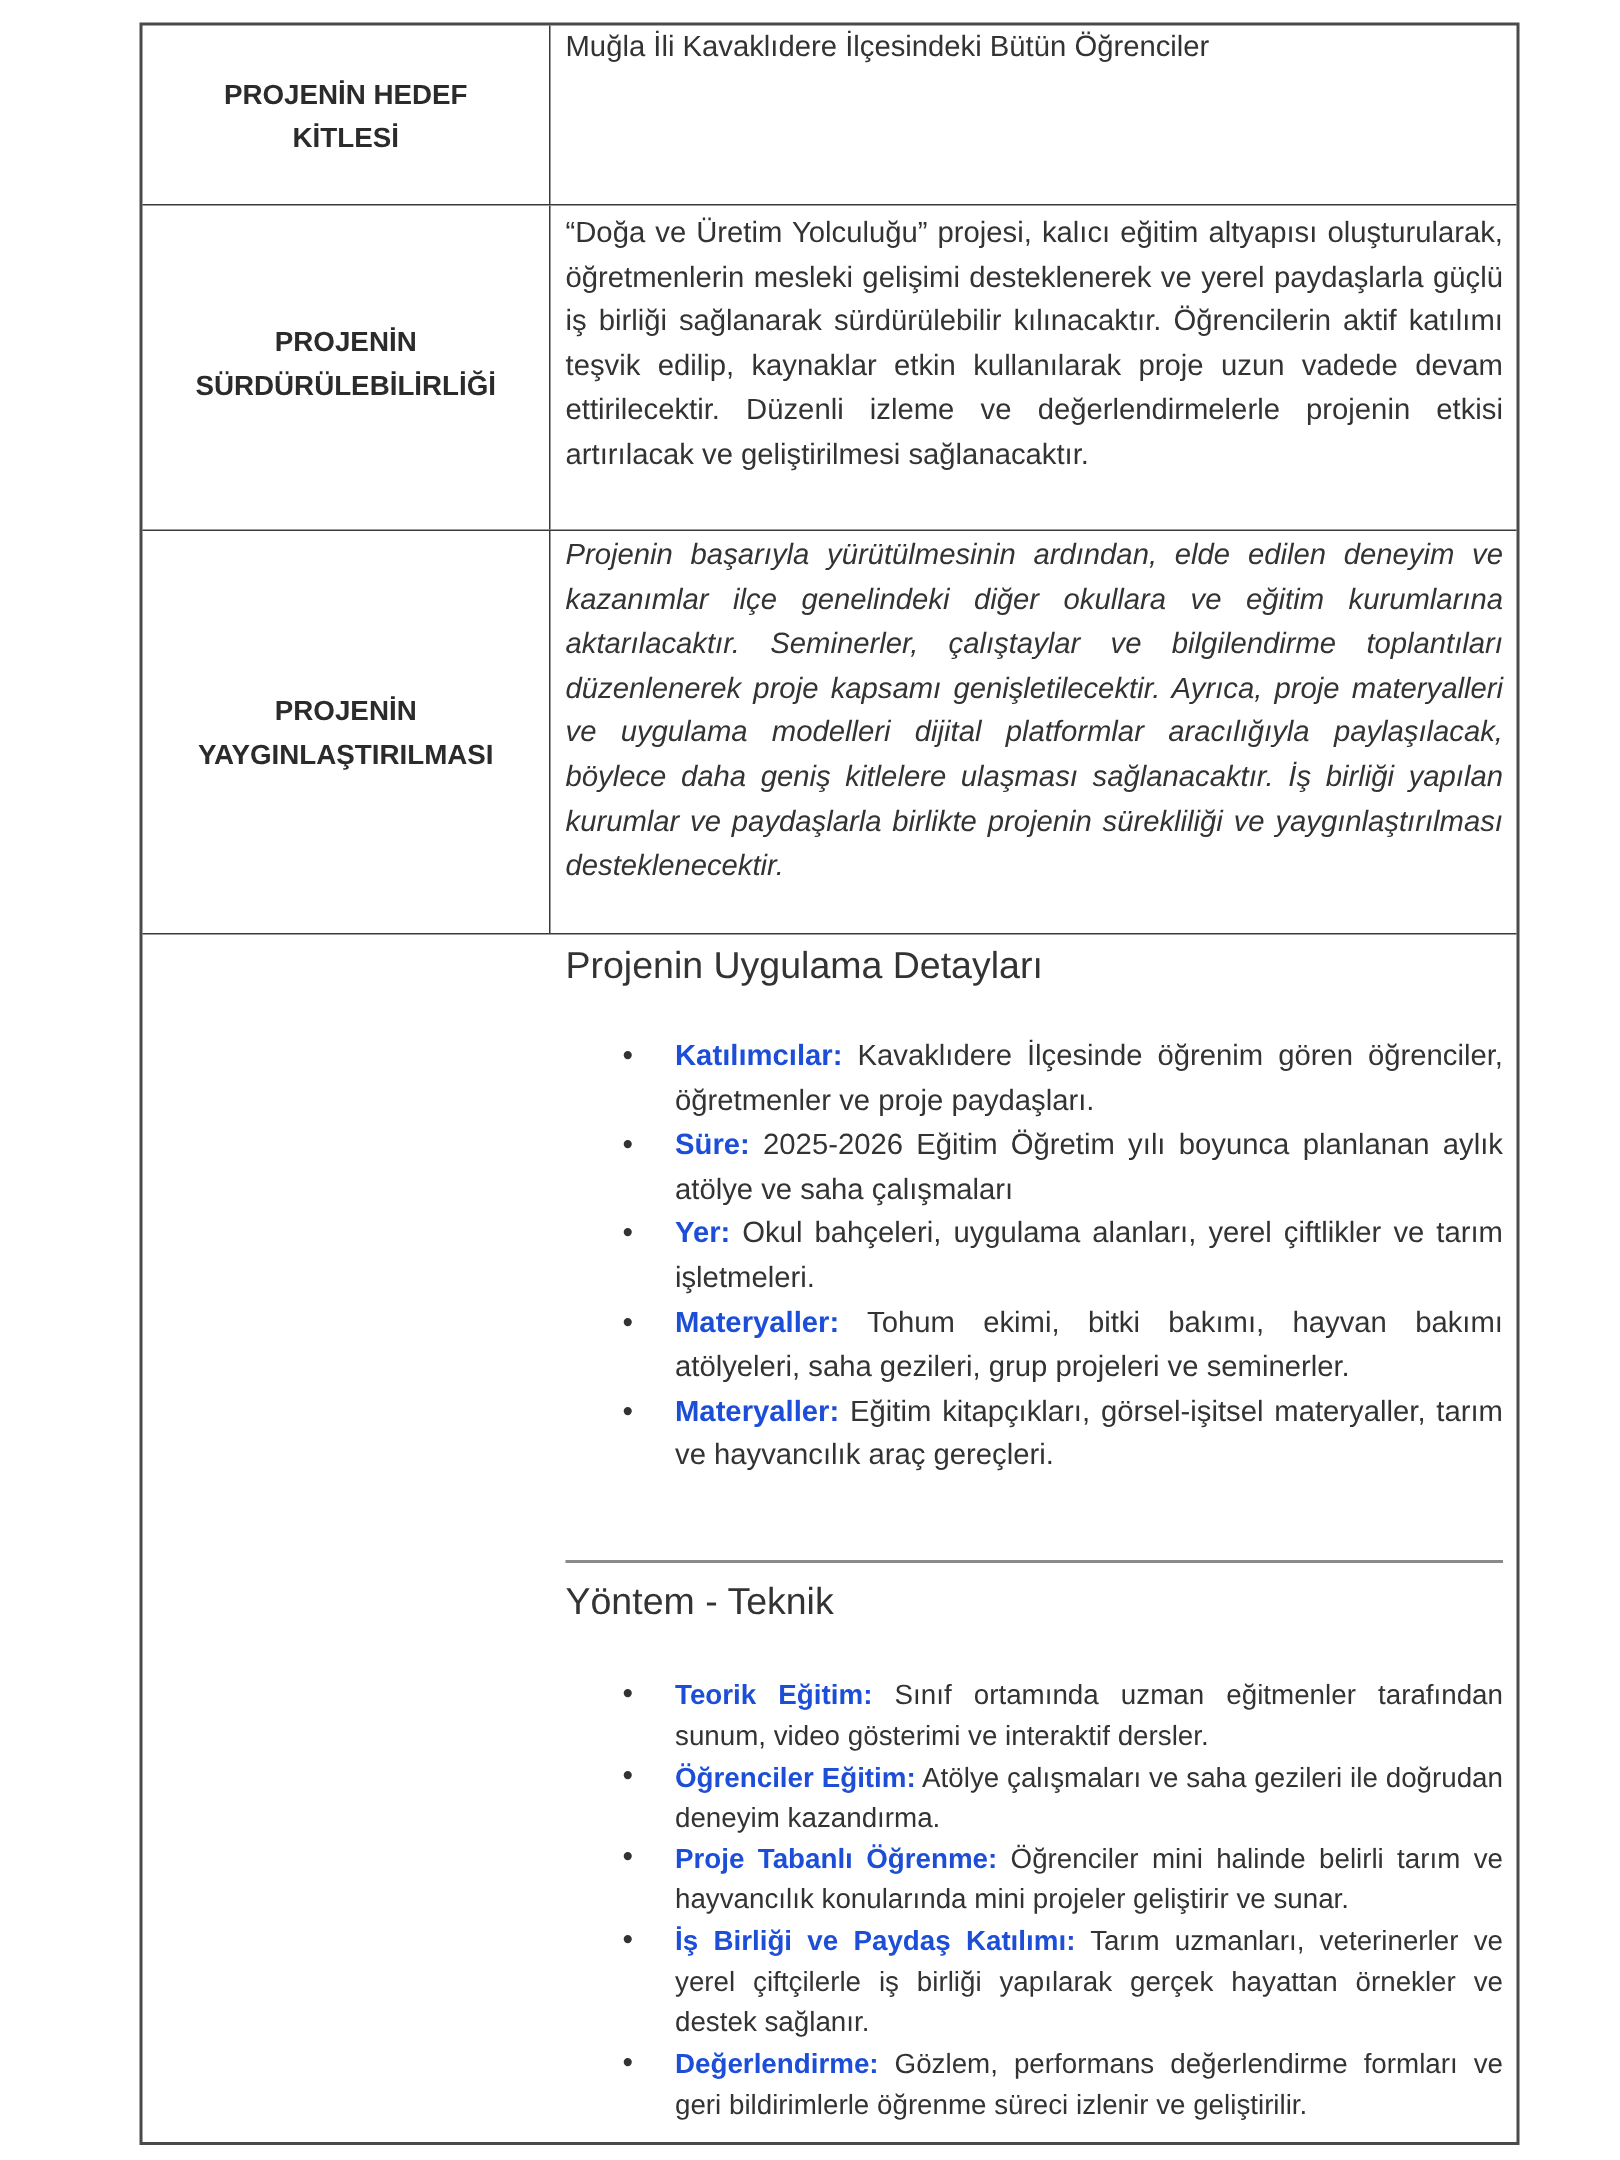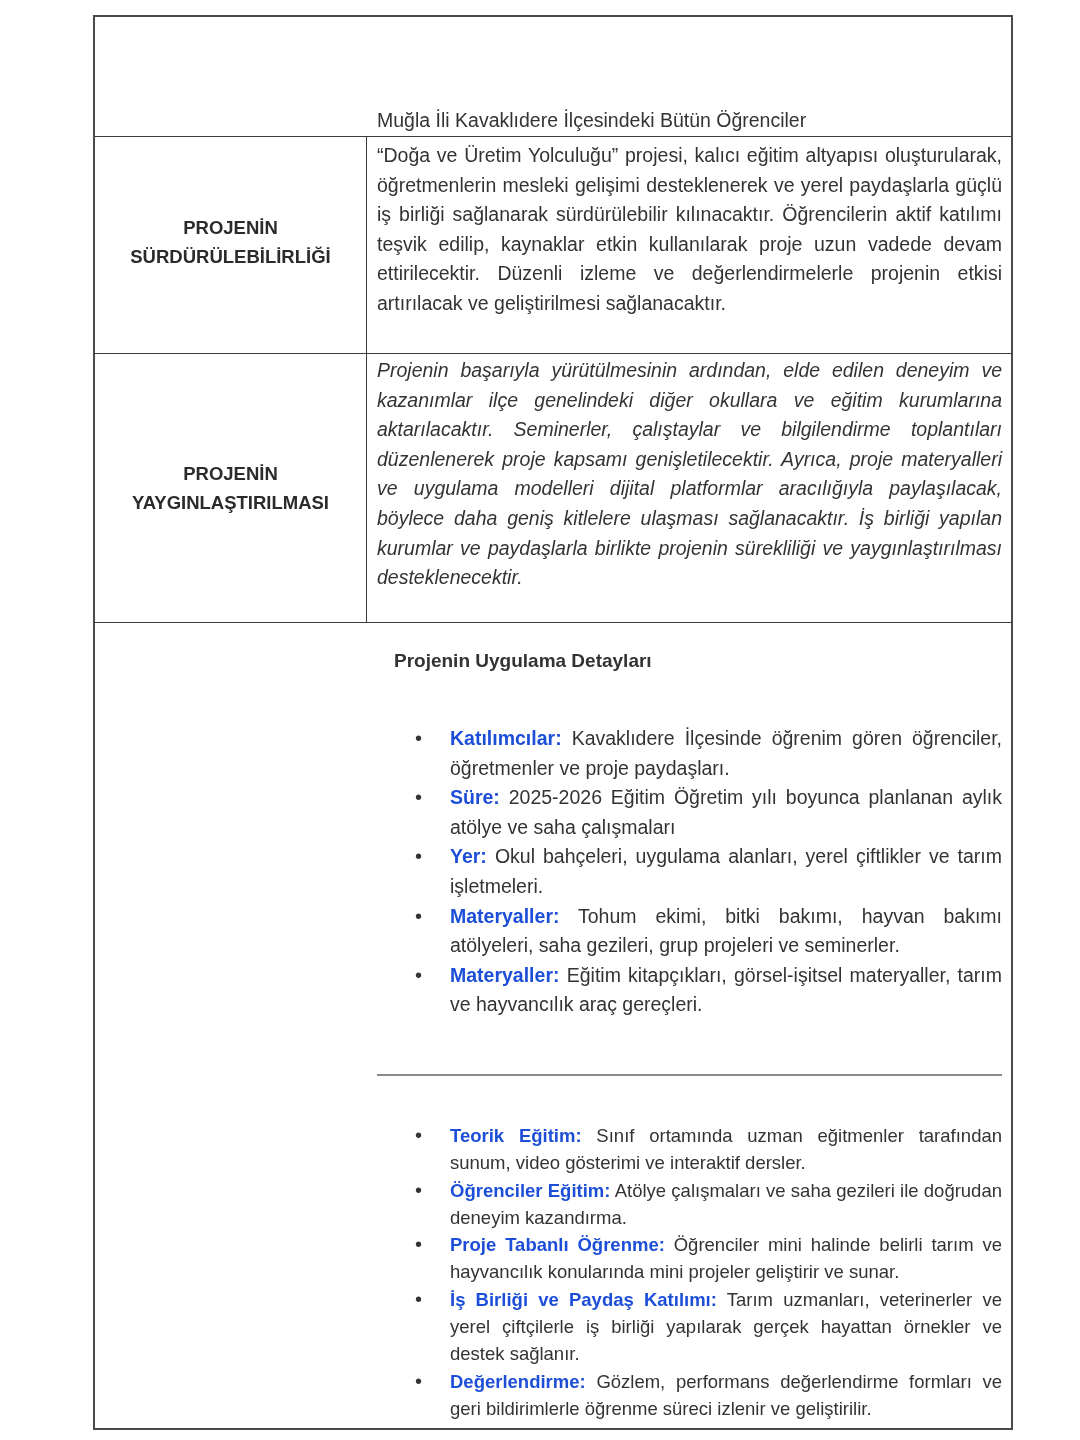--- a/index.html
+++ b/index.html
@@ -9,36 +9,40 @@
                border:2px solid #4a4a4a; box-sizing:border-box; }
   .row { position:absolute; left:0; right:0; border-bottom:1.5px solid #3a3a3a; box-sizing:border-box; }
   .row:last-child { border-bottom:none; }
   .label-cell { position:absolute; left:0; top:0; bottom:0; width:272px;
                 border-right:1.5px solid #3a3a3a; box-sizing:border-box;
                 display:flex; align-items:center; justify-content:center; text-align:center;
                 font-weight:bold; font-size:18.5px; line-height:29px; color:#2b2b2b; padding:0 8px; }
   .content-cell { position:absolute; left:272px; right:0; top:0; bottom:0;
                   padding:0 9px 0 10px; box-sizing:border-box; font-size:19.5px; line-height:29.6px;
                   color:#333; text-align:justify; }
-  .single { display:flex; align-items:flex-end; text-align:left; }
+  .single { display:flex; align-items:flex-start; text-align:left; }
   .lbl { display:block; white-space:pre-line; }
-  .section-title { font-weight:bold; font-size:19px; margin:17px; line-height:28px; }
+  .section-title { font-weight:normal; font-size:25px; margin:0; line-height:28px; }
   ul.bullets { list-style:none; margin:0; padding:0; }
   ul.bullets li { position:relative; padding-left:73px; }
   ul.bullets li .dot { position:absolute; left:38px; top:0; font-size:20px; }
   .kw { font-weight:bold; color:#1d4ed8; }
   .divider { height:0; border-top:2px solid #8a8a8a; margin:0 0 0 0; }
   .small li { font-size:18.5px; line-height:27.3px; }
 </style>
 </head>
 <body>
 
 <div class="doc-table">
 
   <div class="row" style="top:0; height:120px;">
+    <div class="label-cell">
+      <span class="lbl">PROJENİN HEDEF
+KİTLESİ</span>
+    </div>
     <div class="content-cell single">
       <span>Muğla İli Kavaklıdere İlçesindeki Bütün Öğrenciler</span>
     </div>
   </div>
 
   <div class="row" style="top:120px; height:217px;">
     <div class="label-cell" style="align-items:flex-start; padding-top:76px;">
       <span class="lbl">PROJENİN
 SÜRDÜRÜLEBİLİRLİĞİ</span>
     </div>
@@ -64,20 +68,21 @@
       <ul class="bullets">
         <li><span class="dot">•</span><span class="kw">Katılımcılar:</span><span> Kavaklıdere İlçesinde öğrenim gören öğrenciler, öğretmenler ve proje paydaşları.</span></li>
         <li><span class="dot">•</span><span class="kw">Süre:</span><span> 2025-2026 Eğitim Öğretim yılı boyunca planlanan aylık atölye ve saha çalışmaları</span></li>
         <li><span class="dot">•</span><span class="kw">Yer:</span><span> Okul bahçeleri, uygulama alanları, yerel çiftlikler ve tarım işletmeleri.</span></li>
         <li><span class="dot">•</span><span class="kw">Materyaller:</span><span> Tohum ekimi, bitki bakımı, hayvan bakımı atölyeleri, saha gezileri, grup projeleri ve seminerler.</span></li>
         <li><span class="dot">•</span><span class="kw">Materyaller:</span><span> Eğitim kitapçıkları, görsel-işitsel materyaller, tarım ve hayvancılık araç gereçleri.</span></li>
       </ul>
       <div style="height:54px;"></div>
       <div class="divider"></div>
       <div style="height:12px;"></div>
+      <p class="section-title">Yöntem - Teknik</p>
       <div style="height:34px;"></div>
       <ul class="bullets small">
         <li><span class="dot">•</span><span class="kw">Teorik Eğitim:</span><span> Sınıf ortamında uzman eğitmenler tarafından sunum, video gösterimi ve interaktif dersler.</span></li>
         <li><span class="dot">•</span><span class="kw">Öğrenciler Eğitim:</span><span> Atölye çalışmaları ve saha gezileri ile doğrudan deneyim kazandırma.</span></li>
         <li><span class="dot">•</span><span class="kw">Proje Tabanlı Öğrenme:</span><span> Öğrenciler mini halinde belirli tarım ve hayvancılık konularında mini projeler geliştirir ve sunar.</span></li>
         <li><span class="dot">•</span><span class="kw">İş Birliği ve Paydaş Katılımı:</span><span> Tarım uzmanları, veterinerler ve yerel çiftçilerle iş birliği yapılarak gerçek hayattan örnekler ve destek sağlanır.</span></li>
         <li><span class="dot">•</span><span class="kw">Değerlendirme:</span><span> Gözlem, performans değerlendirme formları ve geri bildirimlerle öğrenme süreci izlenir ve geliştirilir.</span></li>
       </ul>
     </div>
   </div>

